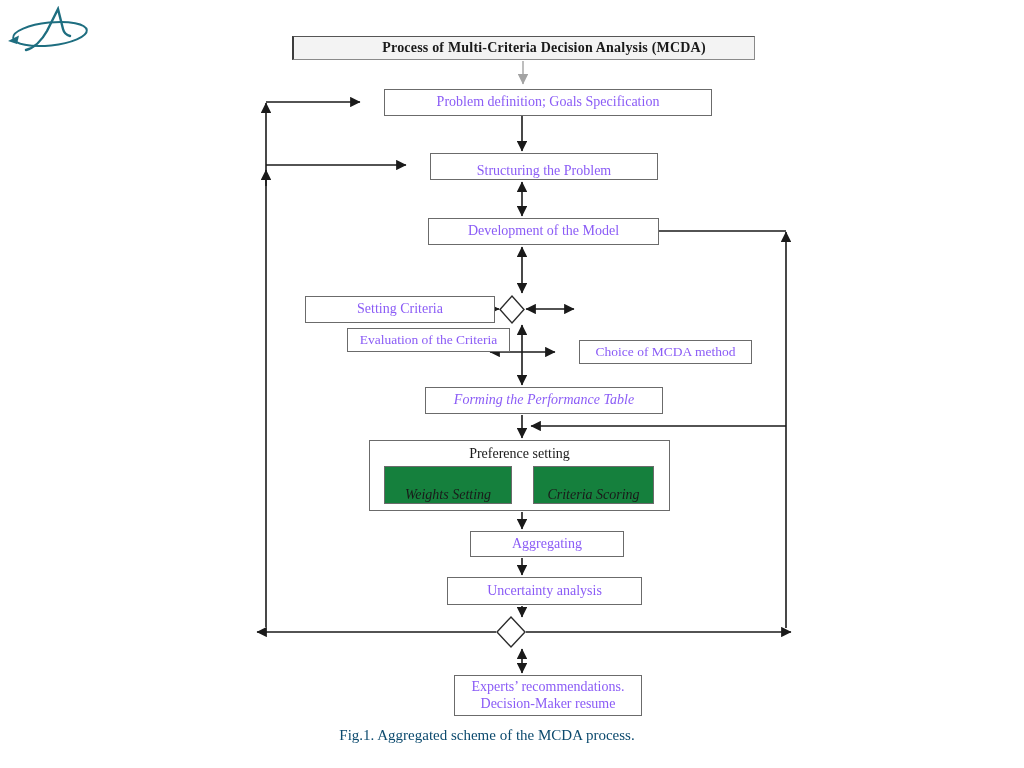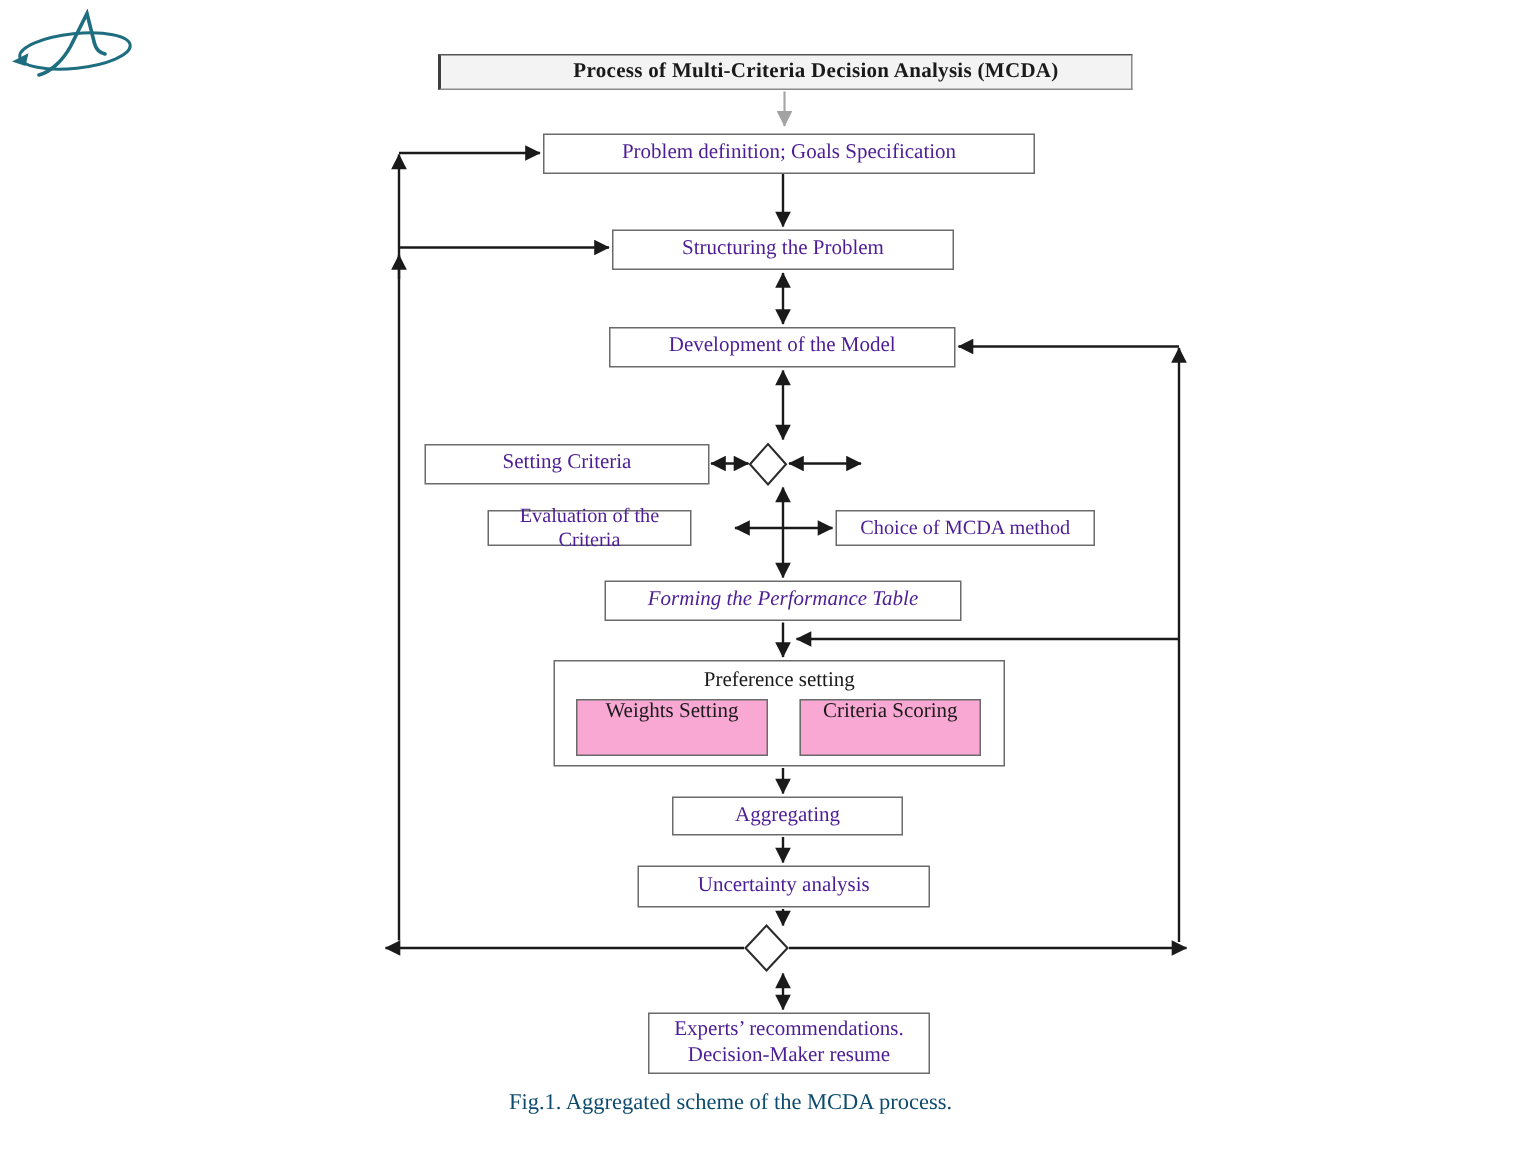--- a/index.html
+++ b/index.html
@@ -9,21 +9,21 @@
   .canvas { position: absolute; left: 0; top: 0; width: 1024px; height: 768px; }
 
   svg.wires { position: absolute; left: 0; top: 0; z-index: 1; }
 
   .node {
     position: absolute; z-index: 2;
     background: #ffffff;
     border: 1px solid #6b6b6b;
     display: flex; align-items: center; justify-content: center;
     text-align: center;
-    font-size: 14px; line-height: 1.15; color: #4c1d95;
+    font-size: 14px; line-height: 1.15; color: #8b5cf6; margin-left: 22px;
   }
   .node.small { font-size: 13.5px; }
 
   .title-box {
     position: absolute; z-index: 2;
     left: 292px; top: 36px; width: 463px; height: 24px;
     background: #f3f3f3;
     border: 1px solid #8a8a8a;
     border-left: 2px solid #3d3d3d;
     border-top: 1px solid #555555;
@@ -35,23 +35,24 @@
     position: absolute; z-index: 2;
     left: 369px; top: 440px; width: 301px; height: 71px;
     background: #ffffff; border: 1px solid #6b6b6b;
   }
   .pref-label {
     position: absolute; left: 0; top: 5px; width: 100%;
     text-align: center; font-size: 14px;
   }
   .pref-inner {
     position: absolute;
-    background: #f9a8d4; border: 1px solid #6b6b6b;
-    display: flex; align-items: flex-start; justify-content: center;
+    background: #15803d; border: 1px solid #6b6b6b;
+    display: flex; align-items: flex-end; justify-content: center;
     font-size: 14px;
+    font-style: italic;
   }
 
   .two-line { flex-direction: column; }
 
   .caption {
     position: absolute; z-index: 2;
     left: 287px; top: 727px; width: 400px;
     text-align: center; font-size: 15px; color: #0c4a6e;
   }
 
@@ -115,34 +116,34 @@
   </svg>
 
   <div class="title-box">
     <span>Process of Multi-Criteria Decision Analysis (MCDA)</span>
   </div>
 
   <div class="node" style="left:362px; top:89px; width:328px; height:27px;">
     <span>Problem definition; Goals Specification</span>
   </div>
 
-  <div class="node" style="left:408px; top:153px; width:228px; height:27px;">
+  <div class="node" style="left:408px; top:153px; width:228px; height:27px;align-items:flex-end;">
     <span>Structuring the Problem</span>
   </div>
 
   <div class="node" style="left:406px; top:218px; width:231px; height:27px;">
     <span>Development of the Model</span>
   </div>
 
   <div class="node" style="left:283px; top:296px; width:190px; height:27px;">
     <span>Setting Criteria</span>
   </div>
 
 
-  <div class="node small" style="left:325px; top:340px; width:136px; height:24px;">
+  <div class="node small" style="left:325px; top:328px; width:163px; height:24px;">
     <span>Evaluation of the Criteria</span>
   </div>
 
   <div class="node small" style="left:557px; top:340px; width:173px; height:24px;">
     <span>Choice of MCDA method</span>
   </div>
 
   <div class="node" style="left:403px; top:387px; width:238px; height:27px;font-style:italic;">
     <span>Forming the Performance Table</span>
   </div>

